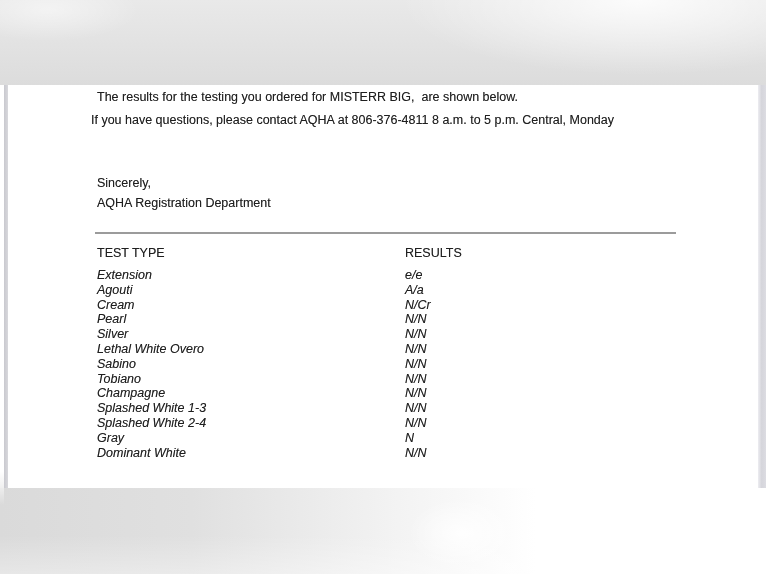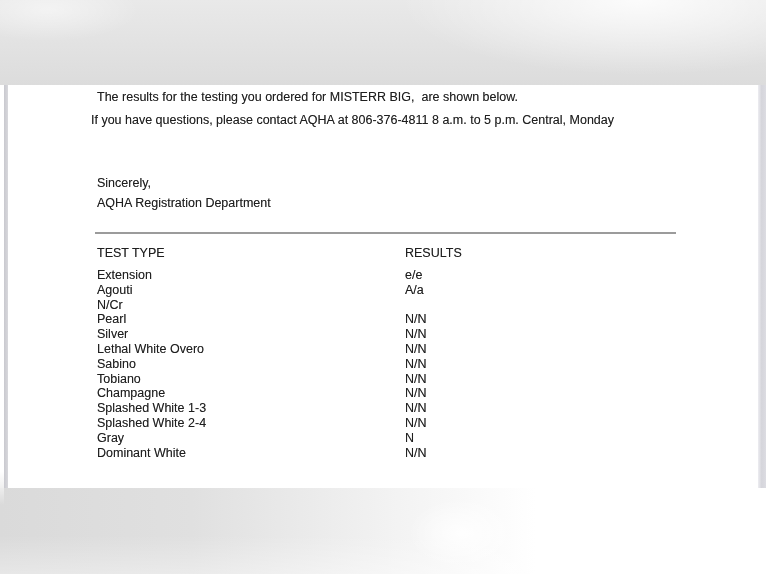--- a/index.html
+++ b/index.html
@@ -66,21 +66,21 @@
   .thead {
     position: absolute; top: 161px; left: 89px;
     display: grid; grid-template-columns: 308px auto;
     font-weight: normal; line-height: 14px; white-space: pre;
   }
   .tbody {
     position: absolute; top: 183px; left: 89px; right: 40px;
   }
   .trow {
     display: grid; grid-template-columns: 308px auto;
-    height: 14.8px; line-height: 14.8px; white-space: pre;
+    height: 14.8px; line-height: 14.8px; white-space: pre; font-style: italic;
   }
 </style>
 </head>
 <body>
 
 <div class="scene">
   <div class="top-band"></div>
   <div class="bottom-band"></div>
   <div class="left-strip"></div>
   <div class="left-line"></div>
@@ -103,20 +103,21 @@
 
     <div class="trow">
           <div>Extension</div>
           <div>e/e</div>
         </div>
         <div class="trow">
           <div>Agouti</div>
           <div>A/a</div>
         </div>
         <div class="trow">
+          <div>Cream</div>
           <div>N/Cr</div>
         </div>
         <div class="trow">
           <div>Pearl</div>
           <div>N/N</div>
         </div>
         <div class="trow">
           <div>Silver</div>
           <div>N/N</div>
         </div>

